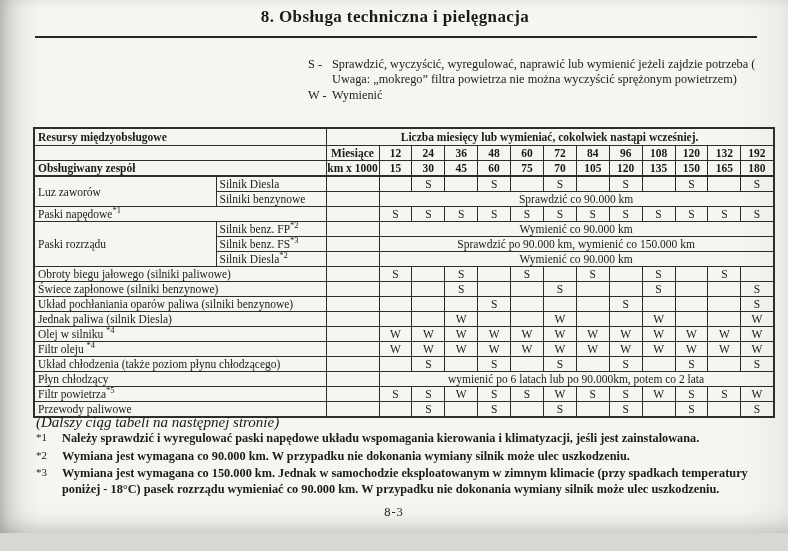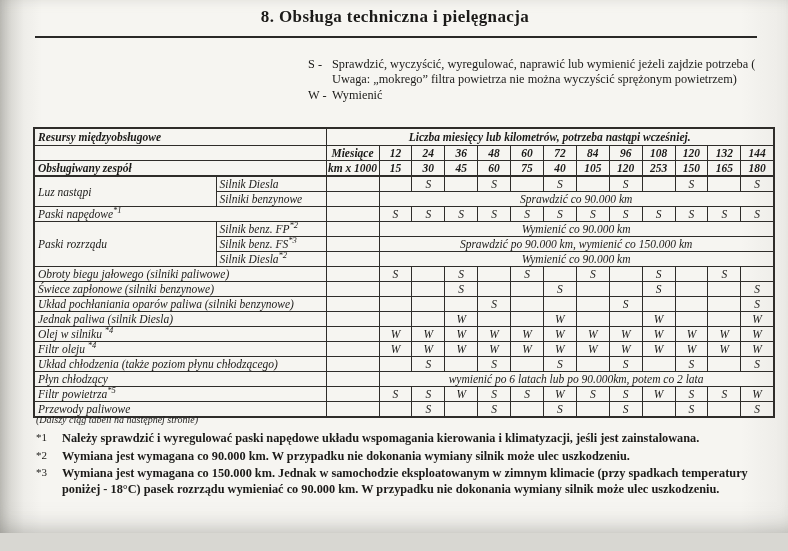--- a/index.html
+++ b/index.html
@@ -33,35 +33,34 @@
   .legend-row{display:flex;}
   .legend-key{width:24px;flex:none;}
   .legend-text{width:452px;}
   .legend-row + .legend-row{margin-top:2px;}
 
   table.mt{
     position:absolute;left:33px;top:127px;width:740px;
     border-collapse:collapse;table-layout:fixed;
     font-size:11.5px;
     border:2px solid var(--tborder);
-    font-style:italic;
   }
   table.mt td{
     border:1px solid var(--tborder);
     height:14px;line-height:12px;
     padding:0 3px;
     overflow:hidden;white-space:nowrap;
   }
   table.mt td.c{text-align:center;padding:0;}
   table.mt td.b{font-weight:bold;}
   table.mt tr.hdr1 td{height:16px;}
   table.mt tr.kmrow td{border-bottom:2px solid var(--tborder);}
   sup{font-size:8.5px;line-height:0;}
 
-  .cont{position:absolute;left:36px;top:414px;font-style:italic;font-size:10px;}
+  .cont{position:absolute;left:36px;top:414px;font-style:italic;font-size:15px;}
   .footnotes{position:absolute;left:36px;top:431px;width:718px;font-size:12.3px;line-height:15.5px;}
   .fn{display:flex;margin-bottom:2px;}
   .fn-marker{width:26px;flex:none;font-size:11px;position:relative;top:-1px;}
   .fn-text{flex:1;font-weight:bold;}
   .pageno{position:absolute;top:505px;left:0;width:788px;text-align:center;font-size:12.5px;letter-spacing:1px;}
 </style>
 </head>
 <body>
 
 <div class="scan">
@@ -94,56 +93,56 @@
         <col style="width:32.9px">
         <col style="width:32.9px">
       <col style="width:32.9px">
         <col style="width:32.9px">
         <col style="width:32.9px">
         <col style="width:32.9px">
     </colgroup>
     <tbody>
       <tr class="hdr1">
         <td colspan="2" class="b">Resursy międzyobsługowe</td>
-        <td colspan="13" class="c b">Liczba miesięcy lub kilometrów, potrzeba nastąpi wcześniej.</td>
+        <td colspan="13" class="c b">Liczba miesięcy lub wymieniać, cokolwiek nastąpi wcześniej.</td>
       </tr>
     <tr>
           <td colspan="2"></td>
           <td class="c b">Miesiące</td>
           <td class="c b">12</td>
           <td class="c b">24</td>
           <td class="c b">36</td>
           <td class="c b">48</td>
           <td class="c b">60</td>
           <td class="c b">72</td>
           <td class="c b">84</td>
           <td class="c b">96</td>
           <td class="c b">108</td>
           <td class="c b">120</td>
           <td class="c b">132</td>
-          <td class="c b">144</td>
+          <td class="c b">192</td>
         </tr>
         <tr class="kmrow">
           <td class="b" colspan="2">Obsługiwany zespół</td>
           <td class="c b">km x 1000</td>
           <td class="c b">15</td>
           <td class="c b">30</td>
           <td class="c b">45</td>
           <td class="c b">60</td>
           <td class="c b">75</td>
-          <td class="c b">40</td>
+          <td class="c b">70</td>
           <td class="c b">105</td>
           <td class="c b">120</td>
-          <td class="c b">253</td>
+          <td class="c b">135</td>
           <td class="c b">150</td>
           <td class="c b">165</td>
           <td class="c b">180</td>
         </tr>
         <tr>
-          <td colspan="1" rowspan="2">Luz nastąpi</td>
+          <td colspan="1" rowspan="2">Luz zaworów</td>
           <td>Silnik Diesla</td>
           <td></td>
           <td class="c"></td>
           <td class="c">S</td>
           <td class="c"></td>
           <td class="c">S</td>
           <td class="c"></td>
           <td class="c">S</td>
           <td class="c"></td>
           <td class="c">S</td>
@@ -351,13 +350,14 @@
     <div class="fn">
       <span class="fn-marker">*2</span>
       <span class="fn-text">Wymiana jest wymagana co 90.000 km. W przypadku nie dokonania wymiany silnik może ulec uszkodzeniu.</span>
     </div>
     <div class="fn">
       <span class="fn-marker">*3</span>
       <span class="fn-text">Wymiana jest wymagana co 150.000 km. Jednak w samochodzie eksploatowanym w zimnym klimacie (przy spadkach temperatury poniżej - 18°C) pasek rozrządu wymieniać co 90.000 km. W przypadku nie dokonania wymiany silnik może ulec uszkodzeniu.</span>
     </div>
   </div>
 
+  <div class="pageno">8-3</div>
 </div>
 
 </body></html>

